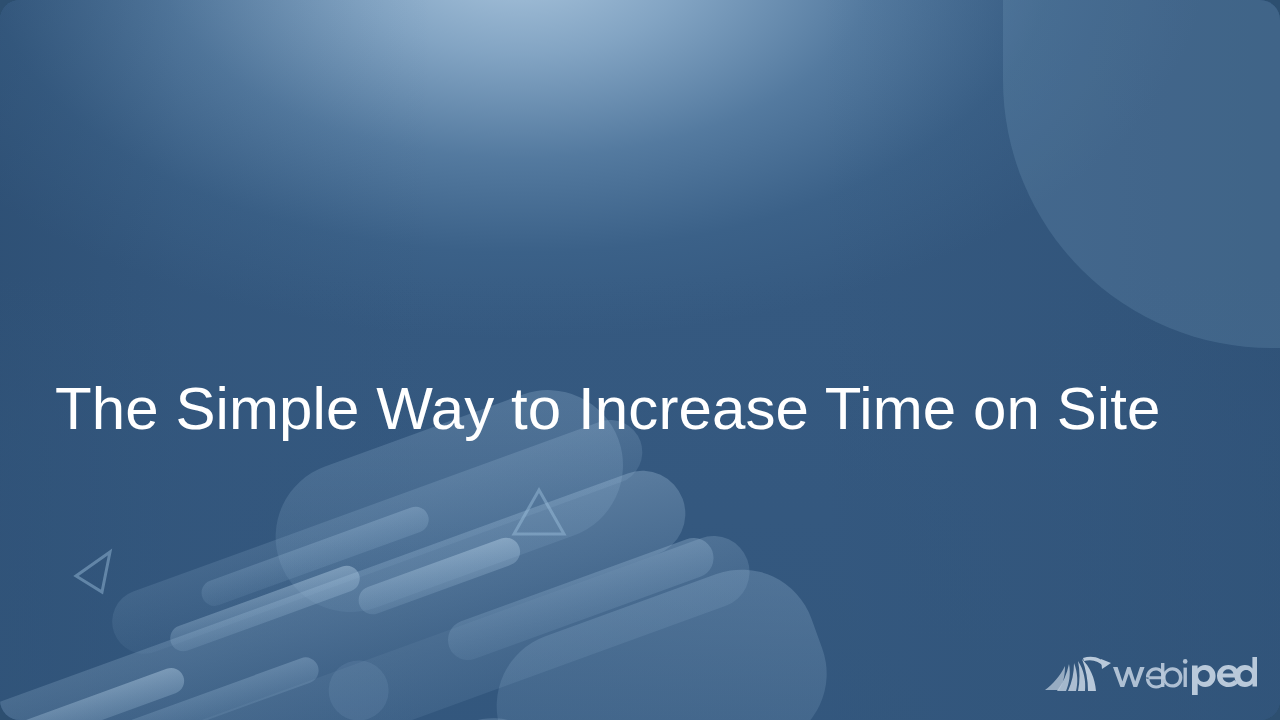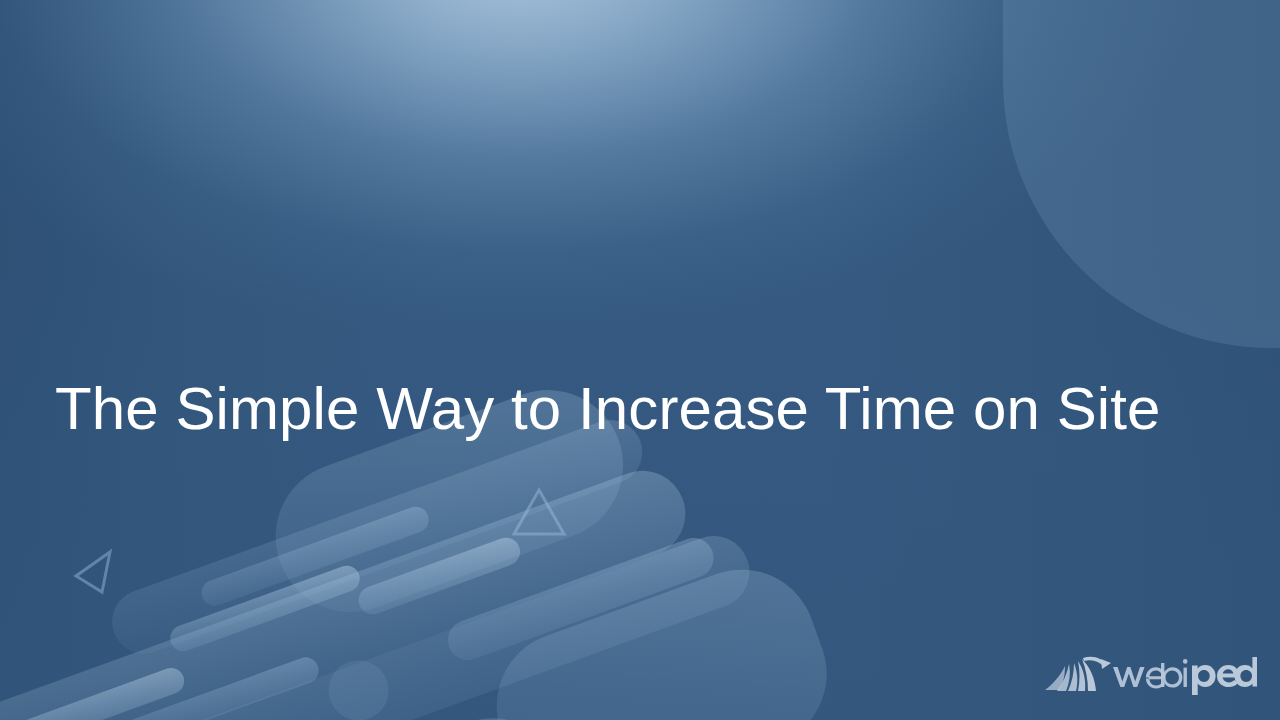--- a/index.html
+++ b/index.html
@@ -10,20 +10,21 @@
   body {
     font-family: "Liberation Sans", sans-serif;
   }
 
   #slide {
     position: relative;
     width: 1280px;
     height: 720px;
     overflow: hidden;
     background: #355980;
+    border-radius: 20px;
   }
 
   
   .bg-layer {
     position: absolute;
     inset: 0;
   }
 
   .bg-base {
     background: #355980;

